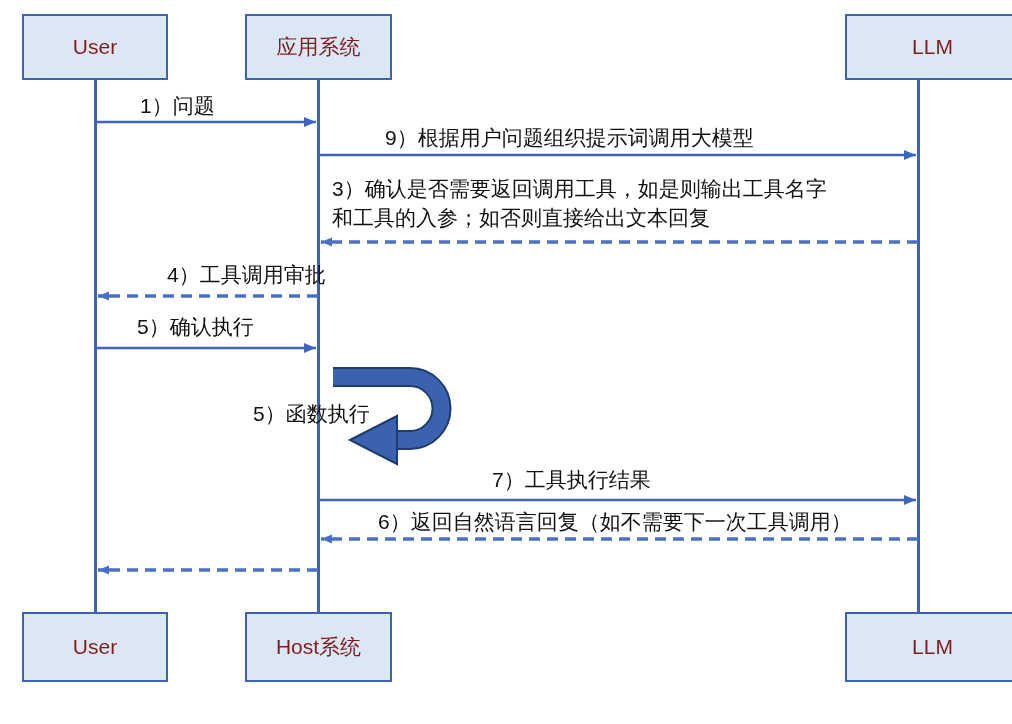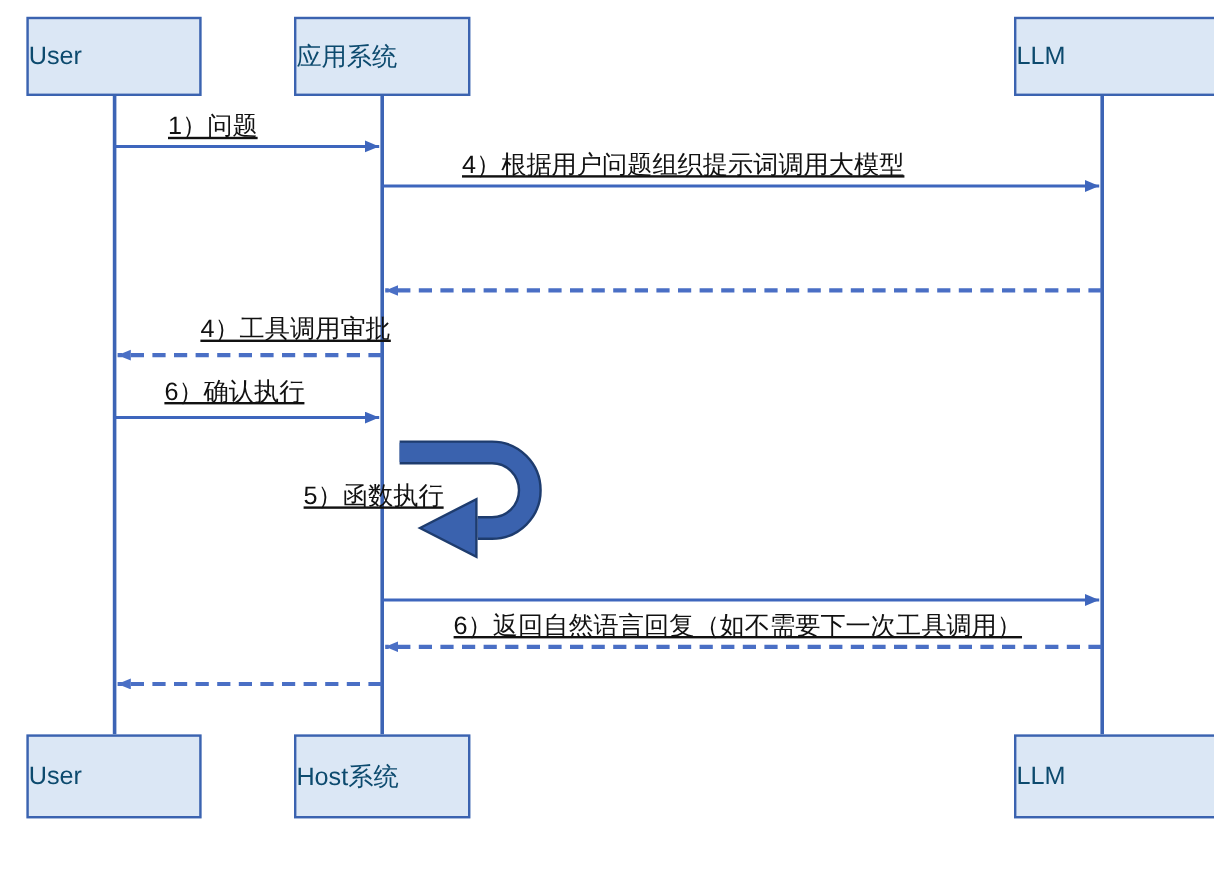--- a/index.html
+++ b/index.html
@@ -17,36 +17,35 @@
     left: 0; top: 0;
     width: 1012px; height: 724px;
   }
   .actor-box {
     position: absolute;
     background: #dbe7f5;
     border: 2px solid #3b63b0;
     box-sizing: border-box;
     display: flex;
     align-items: center;
-    justify-content: flex-start;
+    justify-content: center;
     font-size: 21px;
-    color: #0c4a6e;
+    color: #7f1d1d;
   }
   .actor-top    { top: 14px;  height: 66px; }
   .actor-bottom { top: 612px; height: 70px; }
   #box-user-top, #box-user-bottom { left: 22px;  width: 146px; }
   #box-app-top,  #box-app-bottom  { left: 245px; width: 147px; }
   #box-llm-top,  #box-llm-bottom  { left: 845px; width: 175px; }
   .msg-label {
     position: absolute;
     font-size: 21px;
     line-height: 28px;
     white-space: nowrap;
     color: #111111;
-    text-decoration: underline;
   }
   #msg-3-label { white-space: pre-line; line-height: 29px; }
   #msg-1-label { left: 140px; top: 92px;  }
   #msg-2-label { left: 385px; top: 124px; }
   #msg-3-label { left: 332px; top: 174px; }
   #msg-4-label { left: 127px; top: 261px; margin-left: 40px; }
   #msg-5-label { left: 137px; top: 313px; }
   #msg-6-label { left: 253px; top: 400px; }
   #msg-7-label { left: 492px; top: 466px; }
   #msg-8-label { left: 378px; top: 508px; }
@@ -102,19 +101,22 @@
     <span>User</span>
   </div>
   <div class="actor-box actor-bottom" id="box-app-bottom">
     <span>Host系统</span>
   </div>
   <div class="actor-box actor-bottom" id="box-llm-bottom">
     <span>LLM</span>
   </div>
 
   <div class="msg-label" id="msg-1-label">1）问题</div>
-  <div class="msg-label" id="msg-2-label">4）根据用户问题组织提示词调用大模型</div>
+  <div class="msg-label" id="msg-2-label">9）根据用户问题组织提示词调用大模型</div>
+  <div class="msg-label" id="msg-3-label">3）确认是否需要返回调用工具，如是则输出工具名字
+和工具的入参；如否则直接给出文本回复</div>
   <div class="msg-label" id="msg-4-label">4）工具调用审批</div>
-  <div class="msg-label" id="msg-5-label">6）确认执行</div>
+  <div class="msg-label" id="msg-5-label">5）确认执行</div>
   <div class="msg-label" id="msg-6-label">5）函数执行</div>
+  <div class="msg-label" id="msg-7-label">7）工具执行结果</div>
   <div class="msg-label" id="msg-8-label">6）返回自然语言回复（如不需要下一次工具调用）</div>
 
 </div>
 
 </body></html>

